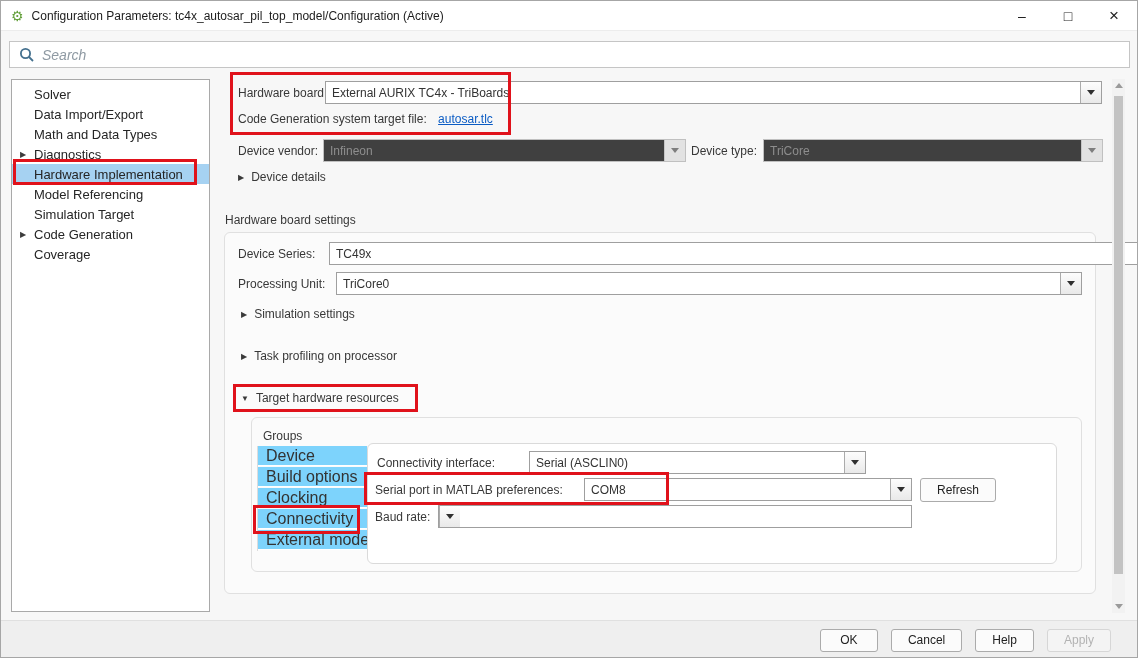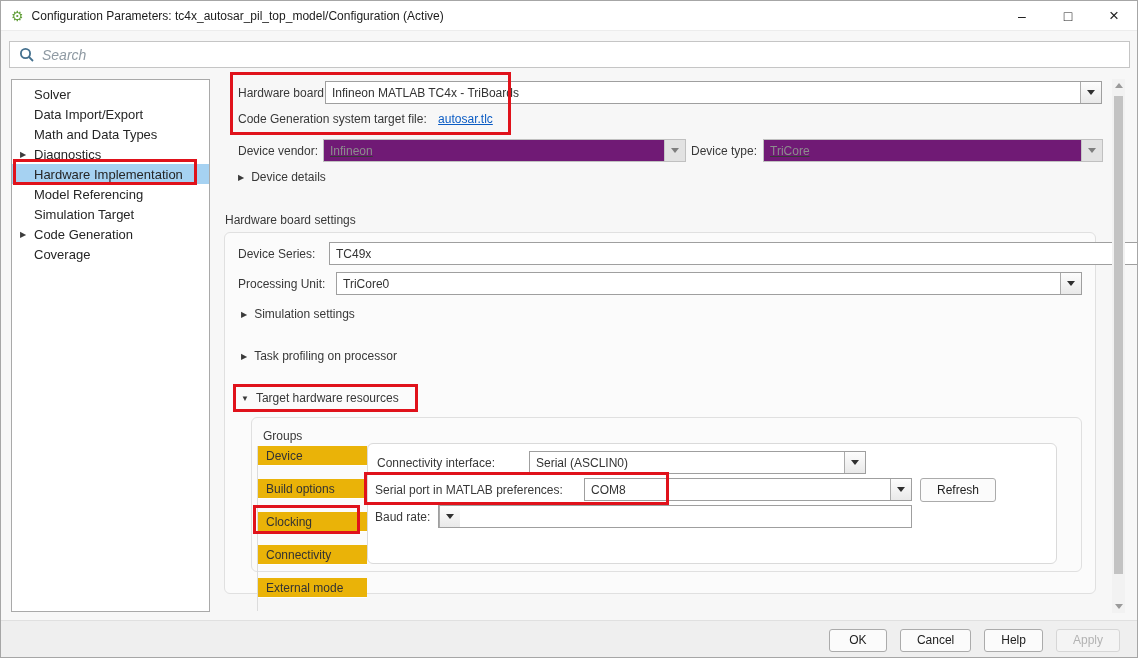--- a/index.html
+++ b/index.html
@@ -41,49 +41,49 @@
   
   .lbl{position:absolute;white-space:nowrap;font-size:12px;color:#383838;line-height:14px;}
   .panel{position:absolute;border:1px solid #e0e0e0;border-radius:6px;background:#fbfbfb;}
   .panel.white{background:#ffffff;border-color:#dadada;}
   .combo{position:absolute;height:23px;background:#fff;border:1px solid #9f9f9f;display:flex;align-items:center;}
   .combo .combo-value{flex:1;padding-left:6px;font-size:12px;color:#333;white-space:nowrap;overflow:hidden;}
   .combo .combo-btn{width:21px;height:100%;border-left:1px solid #ababab;
     background:linear-gradient(#fdfdfd,#e9e9e9);display:flex;align-items:center;justify-content:center;}
   .tri-down{width:0;height:0;border-left:4px solid transparent;border-right:4px solid transparent;
     border-top:5px solid #2f2f2f;}
-  .combo.disabled{background:#701a75;border-color:#c0c0c0;text-decoration:underline;}
+  .combo.disabled{background:#404040;border-color:#c0c0c0;}
   .combo.disabled .combo-value{color:#8d8d8d;}
   .combo.disabled .combo-btn{background:#e2e2e2;border-left-color:#c6c6c6;}
   .combo.disabled .tri-down{border-top-color:#7e7e7e;}
   .expander{position:absolute;display:flex;align-items:center;font-size:12px;color:#383838;cursor:default;}
   .expander .exp-arrow{font-size:8px;color:#3a3a3a;margin-right:7px;}
   .link{color:var(--link);text-decoration:underline;cursor:pointer;}
   
   .groups-list{position:absolute;border-left:1px solid #dcdcdc;}
-  .group-item{height:20px;margin-bottom:13px;background:#eab308;display:flex;align-items:center;
-    padding-left:8px;font-size:12px;color:#333;border-bottom:1px solid #fff;cursor:default;white-space:nowrap;}
+  .group-item{height:20px;margin-bottom:1px;background:#7dd3fc;display:flex;align-items:center;
+    padding-left:8px;font-size:16px;color:#333;border-bottom:1px solid #fff;cursor:default;white-space:nowrap;}
   
   .btn{display:inline-flex;align-items:center;justify-content:center;height:23px;padding:0 16px;
     min-width:58px;background:#fbfbfb;border:1px solid #ababab;border-radius:3px;font-size:12px;
     color:#222;cursor:default;}
   .btn.disabled{color:#b3b3b3;border-color:#d6d6d6;background:#f4f4f4;}
   .refresh-btn{position:absolute;left:919px;top:477px;height:24px;}
   
   .scrollbar{position:absolute;left:1111px;top:78px;width:13px;height:534px;background:#f2f2f2;}
   .sb-arrow{position:absolute;left:0;width:13px;height:13px;display:flex;align-items:center;justify-content:center;}
   .sb-tri-up{width:0;height:0;border-left:4px solid transparent;border-right:4px solid transparent;
     border-bottom:5px solid #9a9a9a;}
   .sb-tri-down{width:0;height:0;border-left:4px solid transparent;border-right:4px solid transparent;
     border-top:5px solid #9a9a9a;}
   .sb-thumb{position:absolute;left:2px;top:17px;width:9px;height:478px;background:#c3c3c3;}
   
   .footer{position:absolute;left:0;top:619px;width:100%;height:39px;background:#efefef;
     border-top:1px solid #e0e0e0;display:flex;align-items:center;justify-content:flex-end;
-    gap:13px;padding-right:17px;}
+    gap:13px;padding-right:26px;}
   
   .annotation{position:absolute;border:3px solid var(--annotation);pointer-events:none;}
 </style>
 </head>
 <body>
 
 <div class="window">
 
   <div class="titlebar">
     <span class="title-icon">⚙</span>
@@ -132,21 +132,21 @@
         <span class="tree-arrow">▶</span>
         <span class="tree-label">Code Generation</span>
       </div>
     <div class="tree-item" style="top:164px">
         <span class="tree-label">Coverage</span>
       </div>
   </div>
 
   <div class="lbl" style="left:237px;top:85px">Hardware board:</div>
   <div class="combo" style="left:324px;top:80px;width:777px">
-    <span class="combo-value">Infineon MATLAB TC4x - TriBoards</span>
+    <span class="combo-value">External AURIX TC4x - TriBoards</span>
     <span class="combo-btn">
         <i class="tri-down"></i>
       </span>
   </div>
 
   <div class="lbl" style="left:237px;top:111px">
     <span>Code Generation system target file:</span>
     <span class="link" style="margin-left:8px">autosar.tlc</span>
   </div>
 

